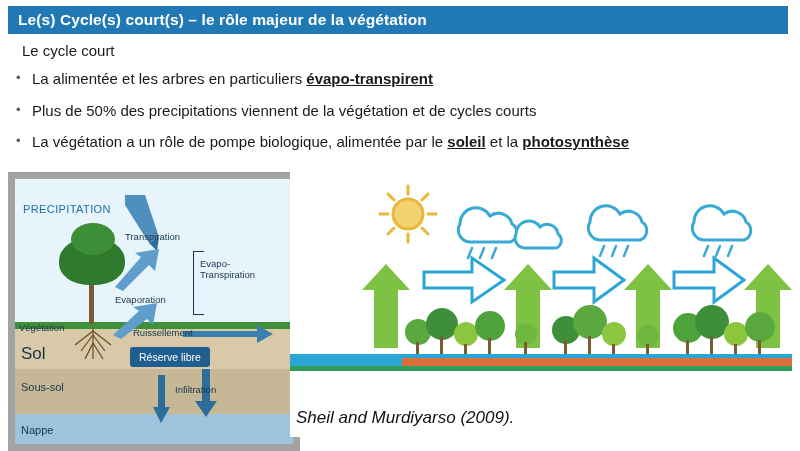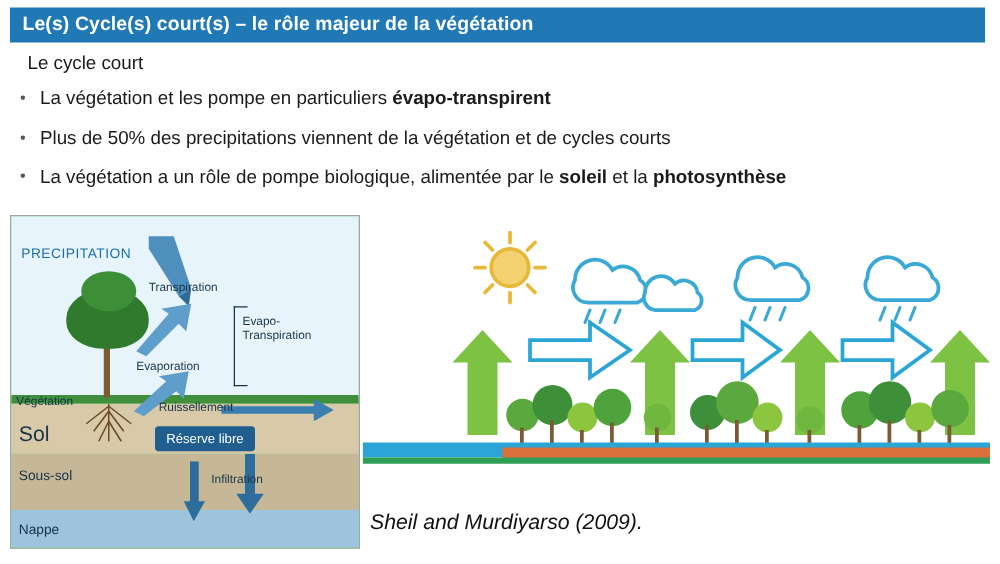--- a/index.html
+++ b/index.html
@@ -64,31 +64,31 @@
     line-height: 1.5;
   }
   .bullet .dot {
     width: 16px;
     flex: 0 0 16px;
     color: #555;
     font-size: 13px;
     line-height: 1.6;
   }
   .bullet .btext { flex: 1 1 auto; }
-  .bullet b { font-weight: bold; }
+  .bullet b { font-weight: bold; text-decoration: underline; }
 
   
   .fig-left {
     position: absolute;
     left: 8px;
     top: 172px;
     width: 278px;
     height: 265px;
-    background: #86efac;
-    border: 1px solid #a3a3a3;
+    background: #bef264;
+    border: 7px solid #a3a3a3;
     overflow: hidden;
   }
   .fl-sky {
     position: absolute; left:0; top:0; width:100%; height:146px;
     background: #e8f4fb;
   }
   .fl-grass {
     position:absolute; left:0; top:143px; width:100%; height:7px;
     background:#3f8f3b;
   }
@@ -168,21 +168,21 @@
 
   <div class="title-bar">
     <div class="title-text">Le(s) Cycle(s) court(s) – le rôle majeur de la végétation</div>
   </div>
 
   <div class="subtitle">Le cycle court</div>
 
   <div class="bullets">
     <div class="bullet">
       <span class="dot">•</span>
-      <span class="btext"><span>La végétation et les pompe en particuliers </span><b>évapo-transpirent</b></span>
+      <span class="btext"><span>La alimentée et les arbres en particuliers </span><b>évapo-transpirent</b></span>
     </div>
     <div class="bullet">
       <span class="dot">•</span>
       <span class="btext"><span>Plus de 50% des precipitations viennent de la végétation et de cycles courts</span></span>
     </div>
     <div class="bullet">
       <span class="dot">•</span>
       <span class="btext"><span>La végétation a un rôle de pompe biologique, alimentée par le </span><b>soleil</b><span> et la </span><b>photosynthèse</b></span>
     </div>
   </div>

